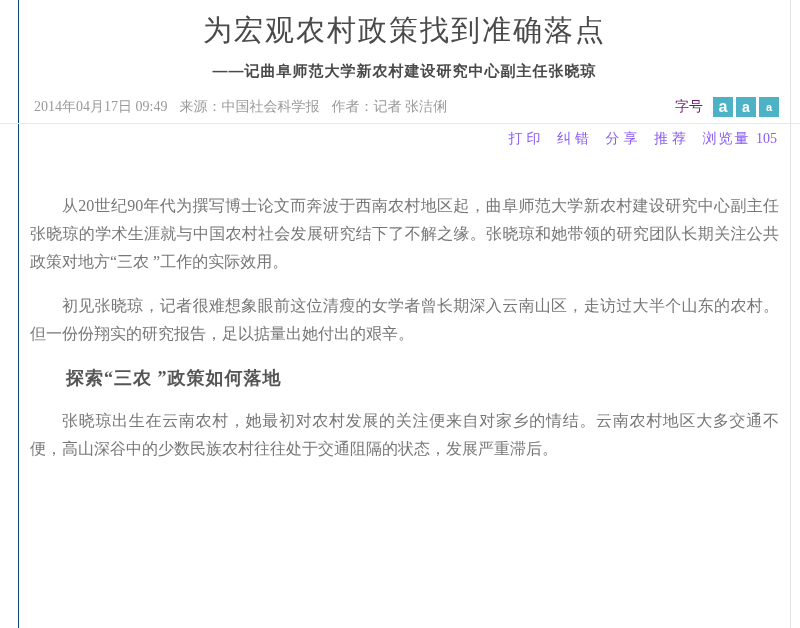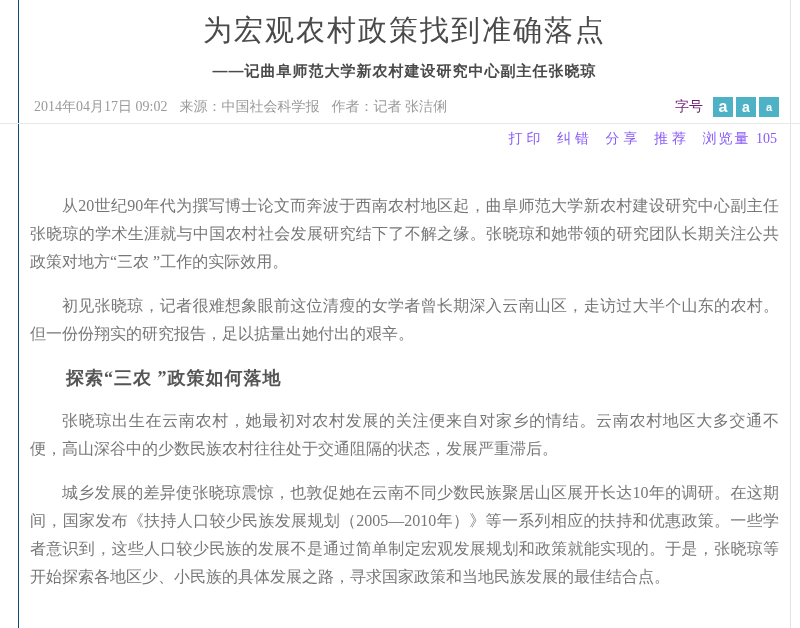--- a/index.html
+++ b/index.html
@@ -147,21 +147,21 @@
 
 <div class="frame">
   <div class="content">
 
     <h1 class="article-title">为宏观农村政策找到准确落点</h1>
 
     <div class="article-subtitle">——记曲阜师范大学新农村建设研究中心副主任张晓琼</div>
 
     <div class="meta-row">
       <div class="meta-left">
-        <span>2014年04月17日  09:02</span><span>来源：中国社会科学报</span><span>作者：记者 张洁俐</span>
+        <span>2014年04月17日  09:49</span><span>来源：中国社会科学报</span><span>作者：记者 张洁俐</span>
       </div>
       <div class="font-size-ctrl">
         <span class="fs-label">字号</span>
         <button class="fs-btn fs-large">a</button>
         <button class="fs-btn fs-medium">a</button>
         <button class="fs-btn fs-small">a</button>
       </div>
     </div>
 
     <div class="toolbar">
@@ -171,17 +171,16 @@
       <span class="tb-link">推荐</span>
       <span class="tb-views-label">浏览量</span>
       <span class="tb-views-count">105</span>
     </div>
 
     <div class="article-body">
       <p>从20世纪90年代为撰写博士论文而奔波于西南农村地区起，曲阜师范大学新农村建设研究中心副主任张晓琼的学术生涯就与中国农村社会发展研究结下了不解之缘。张晓琼和她带领的研究团队长期关注公共政策对地方“三农 ”工作的实际效用。</p>
       <p>初见张晓琼，记者很难想象眼前这位清瘦的女学者曾长期深入云南山区，走访过大半个山东的农村。但一份份翔实的研究报告，足以掂量出她付出的艰辛。</p>
       <h3>探索“三农 ”政策如何落地</h3>
       <p>张晓琼出生在云南农村，她最初对农村发展的关注便来自对家乡的情结。云南农村地区大多交通不便，高山深谷中的少数民族农村往往处于交通阻隔的状态，发展严重滞后。</p>
-      <p>城乡发展的差异使张晓琼震惊，也敦促她在云南不同少数民族聚居山区展开长达10年的调研。在这期间，国家发布《扶持人口较少民族发展规划（2005—2010年）》等一系列相应的扶持和优惠政策。一些学者意识到，这些人口较少民族的发展不是通过简单制定宏观发展规划和政策就能实现的。于是，张晓琼等开始探索各地区少、小民族的具体发展之路，寻求国家政策和当地民族发展的最佳结合点。</p>
     </div>
 
   </div>
 </div>
 
 </body></html>

